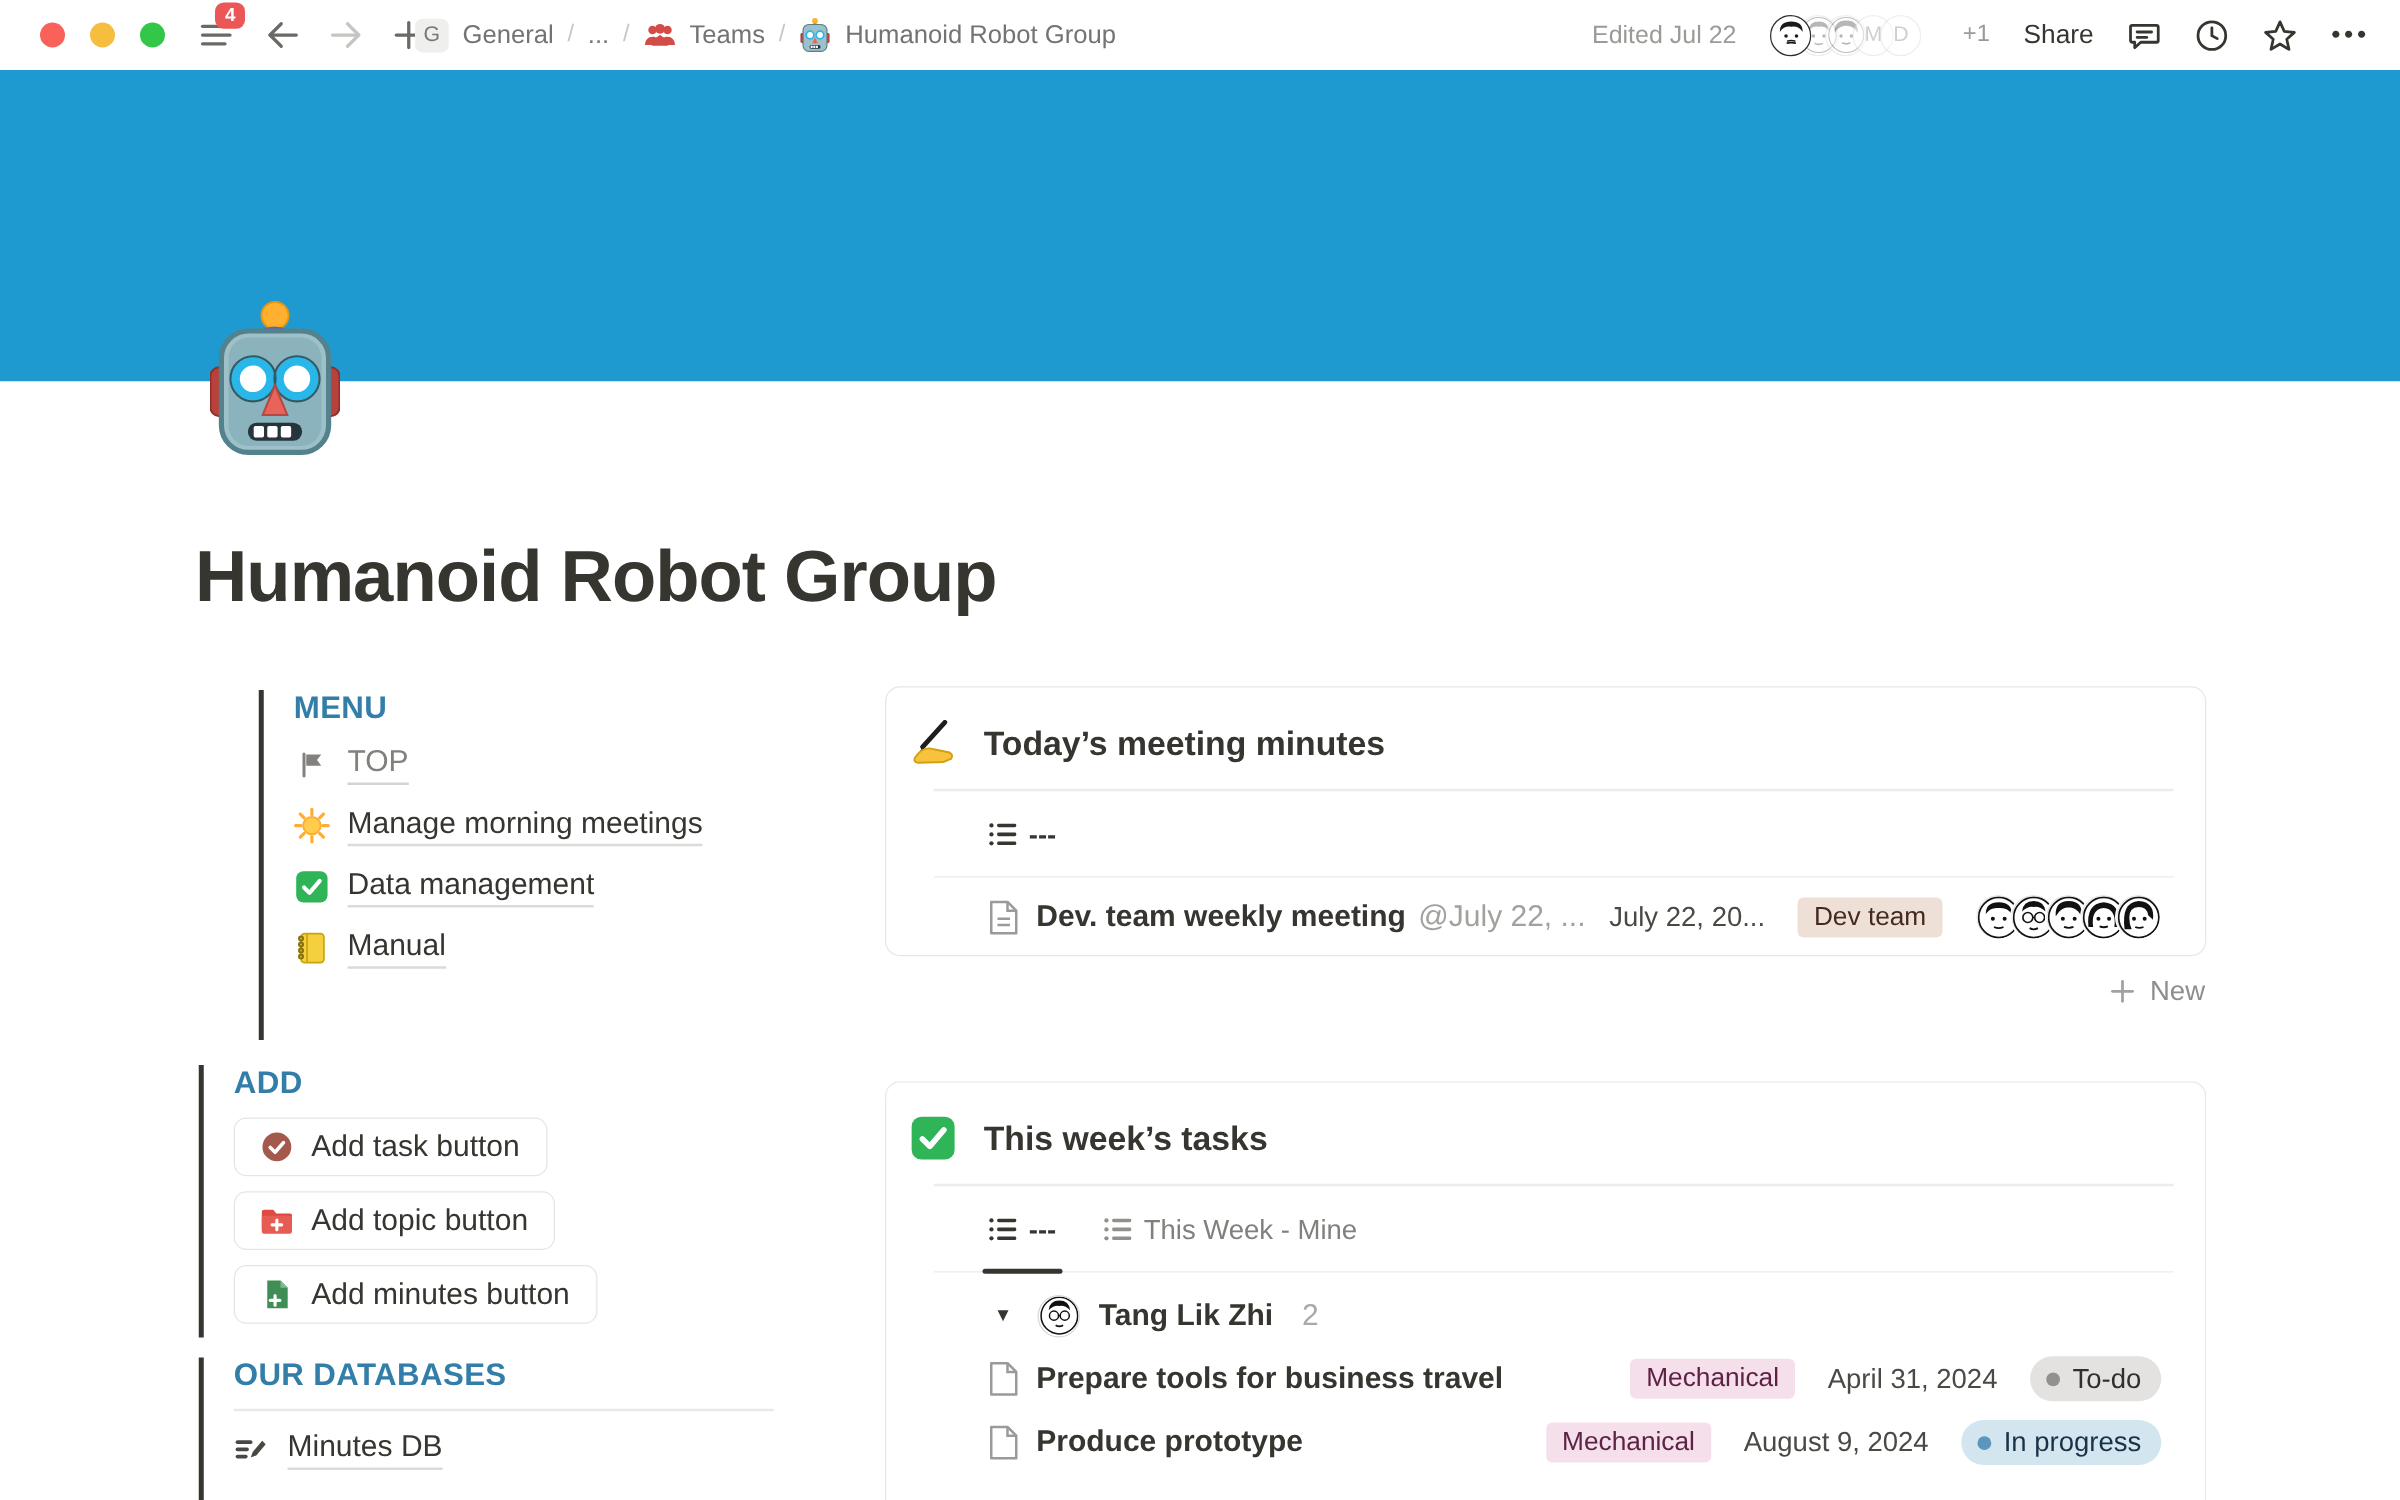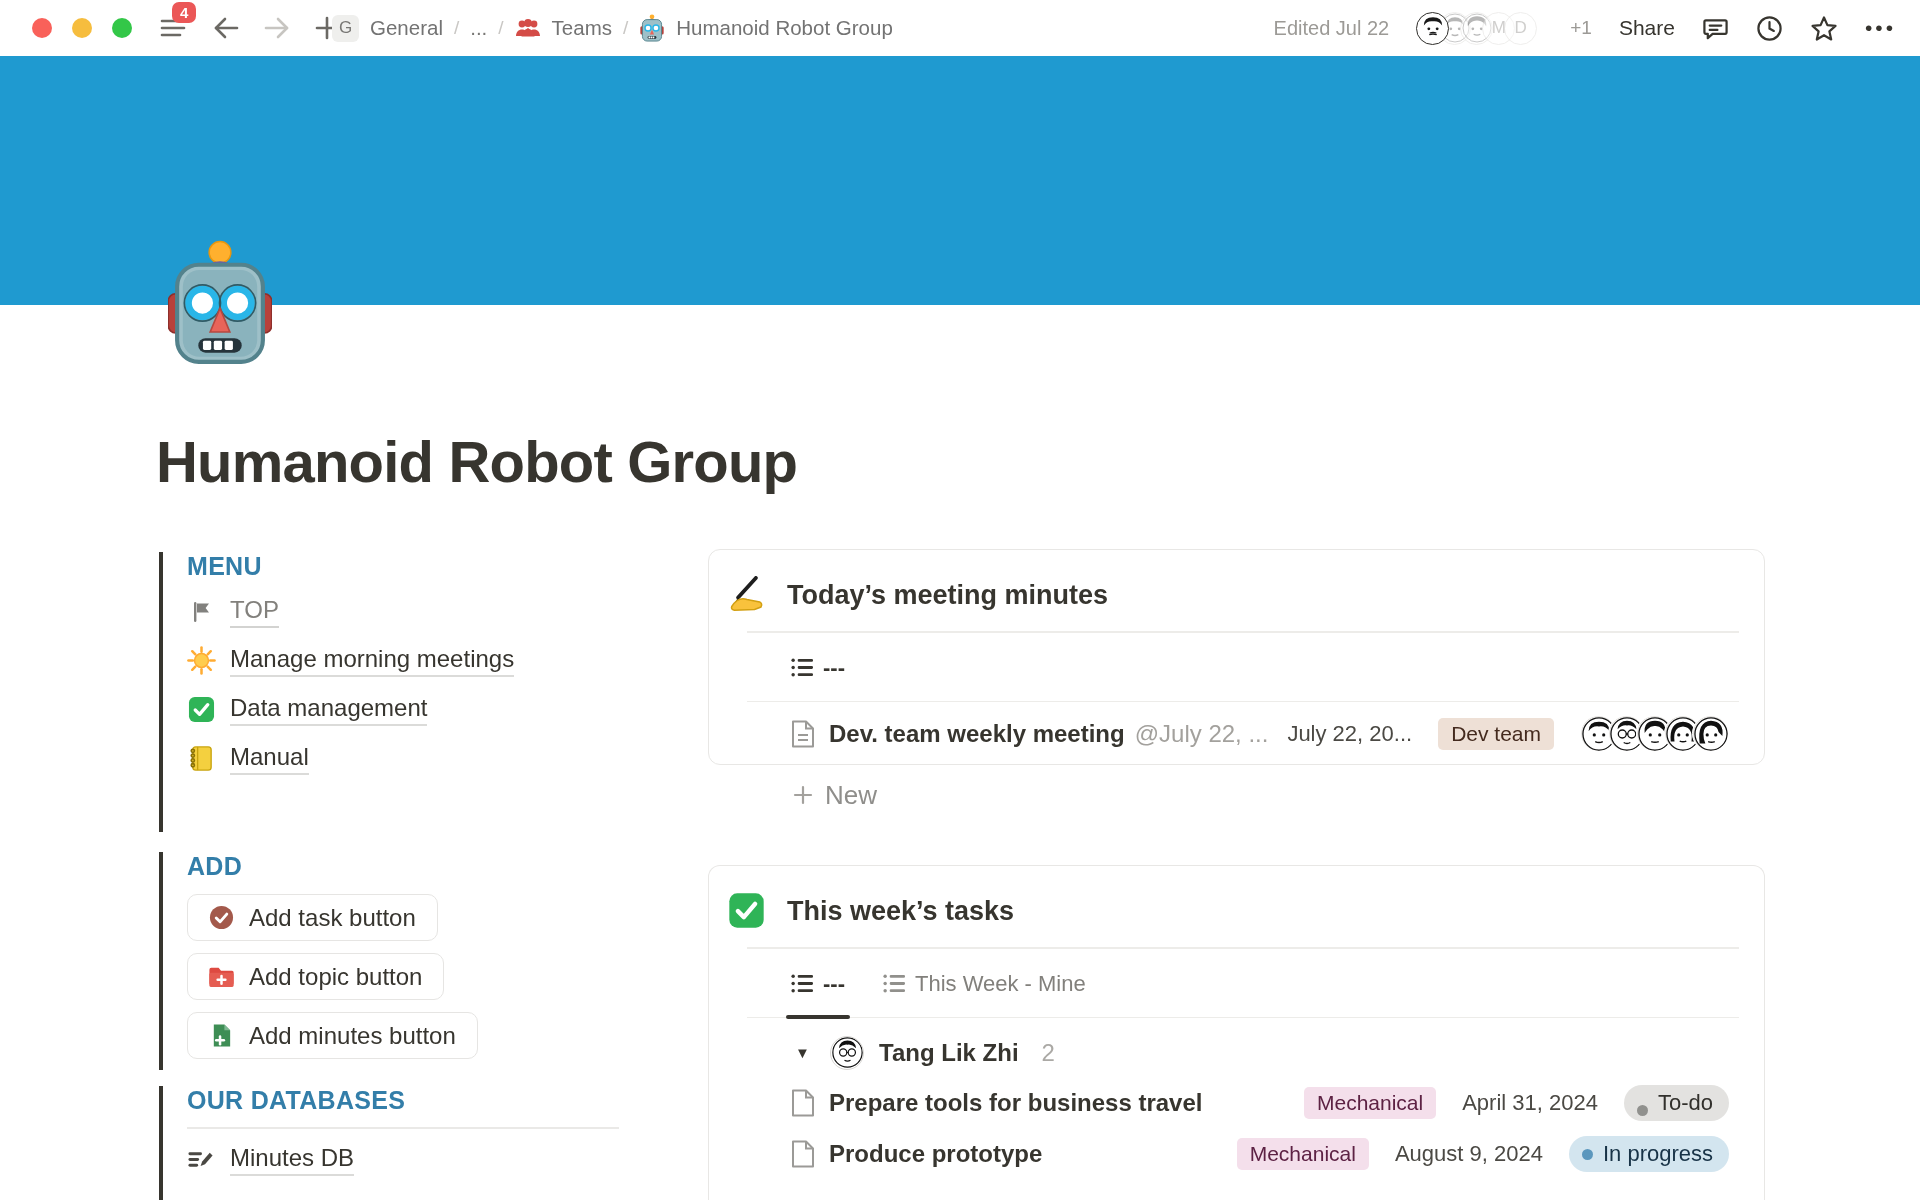--- a/index.html
+++ b/index.html
@@ -35,21 +35,21 @@
   .share-label { font-size:21px; color:#37352F; cursor:pointer; }
   .dots { font-size:21px; letter-spacing:3px; color:#37352F; cursor:pointer; }
 
   
   #cover { position:absolute; top:56px; left:0; right:0; height:249px; background:#1F9AD0; }
   #page-icon { position:absolute; left:168px; top:240px; width:104px; height:124px; cursor:pointer; }
   #page-title { position:absolute; left:156px; top:428px; font-size:58px; font-weight:700; letter-spacing:-0.8px; color:#37352F; }
 
   
   .section { position:absolute; left:159px; width:475px; border-left:4.5px solid #37352F; padding-left:24px; }
-  #sec-menu { top:552px; height:280px; }
+  #sec-menu { top:552px; height:280px;margin-left:48px; }
   #sec-add  { top:852px; height:218px; }
   #sec-db   { top:1086px; height:114px; }
   .sec-heading { font-size:25px; font-weight:700; color:#337EA9; letter-spacing:0.3px; }
   .menu-list { margin-top:6px; }
   .menu-item { display:flex; align-items:center; gap:14px; height:49px; font-size:24px; color:#37352F; cursor:pointer; }
   .menu-item .mi-icon { width:29px; height:29px; display:flex; align-items:center; justify-content:center; flex:none; }
   .menu-item .mi-label { border-bottom:2px solid rgba(55,53,47,0.18); padding-bottom:1px; line-height:30px; }
   .menu-item.gray { color:#82807C; }
   .menu-item.gray .mi-label { border-bottom-color:rgba(55,53,47,0.22); }
   .btn-list { display:flex; flex-direction:column; align-items:flex-start; gap:12px; margin-top:13px; }
@@ -76,26 +76,26 @@
   .row-doc { width:24px; height:28px; flex:none; margin-right:14px; }
   .row-title { font-size:24px; font-weight:600; color:#37352F; white-space:nowrap; }
   .row-mention { font-size:24px; color:#A3A19D; margin-left:10px; white-space:nowrap; }
   .row-spacer { flex:1; }
   .row-date { font-size:22px; color:#4B4944; white-space:nowrap; }
   .chip { font-size:21px; padding:4px 13px; border-radius:5px; white-space:nowrap; }
   .chip-brown { background:#EEE0D6; color:#442A1E; }
   .chip-pink { background:#F4DFEB; color:#5D2244; }
   .pill { display:flex; align-items:center; gap:10px; border-radius:999px; padding:5px 16px 5px 13px; font-size:22px; white-space:nowrap; }
   .pill .dot { width:11px; height:11px; border-radius:50%; }
-  .pill-todo { background:#E3E2E0; color:#32302C;align-items:flex-end; } .pill-todo .dot { background:#91918E; }
+  .pill-todo { background:#E3E2E0; color:#32302C; } .pill-todo .dot { background:#91918E; }
   .pill-progress { background:#D3E5EF; color:#183347; } .pill-progress .dot { background:#5B97BD; }
   .mini-avatars { display:flex; }
   .mini-avatars .avatar { width:37px; height:37px; border:1.5px solid #fff; box-shadow:0 0 0 1px #E3E1DE inset; }
   .mini-avatars .avatar + .avatar { margin-left:-9px; }
-  .new-row { display:flex; align-items:center; gap:12px; padding:14px 0 0 84px; color:#8F8E8B; font-size:26px; cursor:pointer; }
+  .new-row { display:flex; align-items:center; gap:12px; padding:14px 0 0 84px; color:#8F8E8B; font-size:22px; cursor:pointer;justify-content:flex-end; }
   .group-row { display:flex; align-items:center; padding:18px 35px 8px 86px; gap:15px; }
   .group-caret { font-size:15px; color:#37352F; cursor:pointer; width:20px; }
   .group-name { font-size:24px; font-weight:600; color:#37352F; }
   .group-count { font-size:24px; color:#ABA9A5; margin-left:8px; }
   .task-row { height:51px; }
   .gap26 { width:26px; flex:none; }
 </style>
 </head>
 <body>
 

